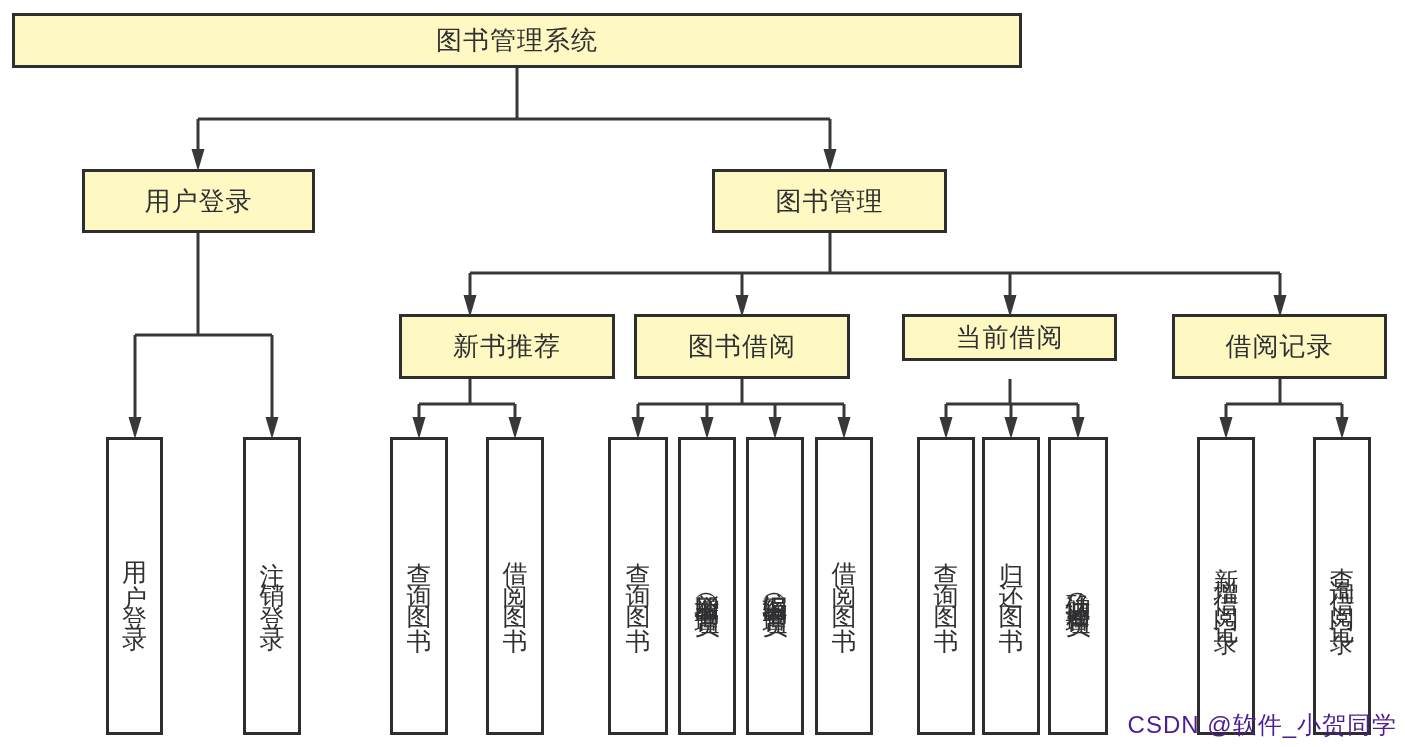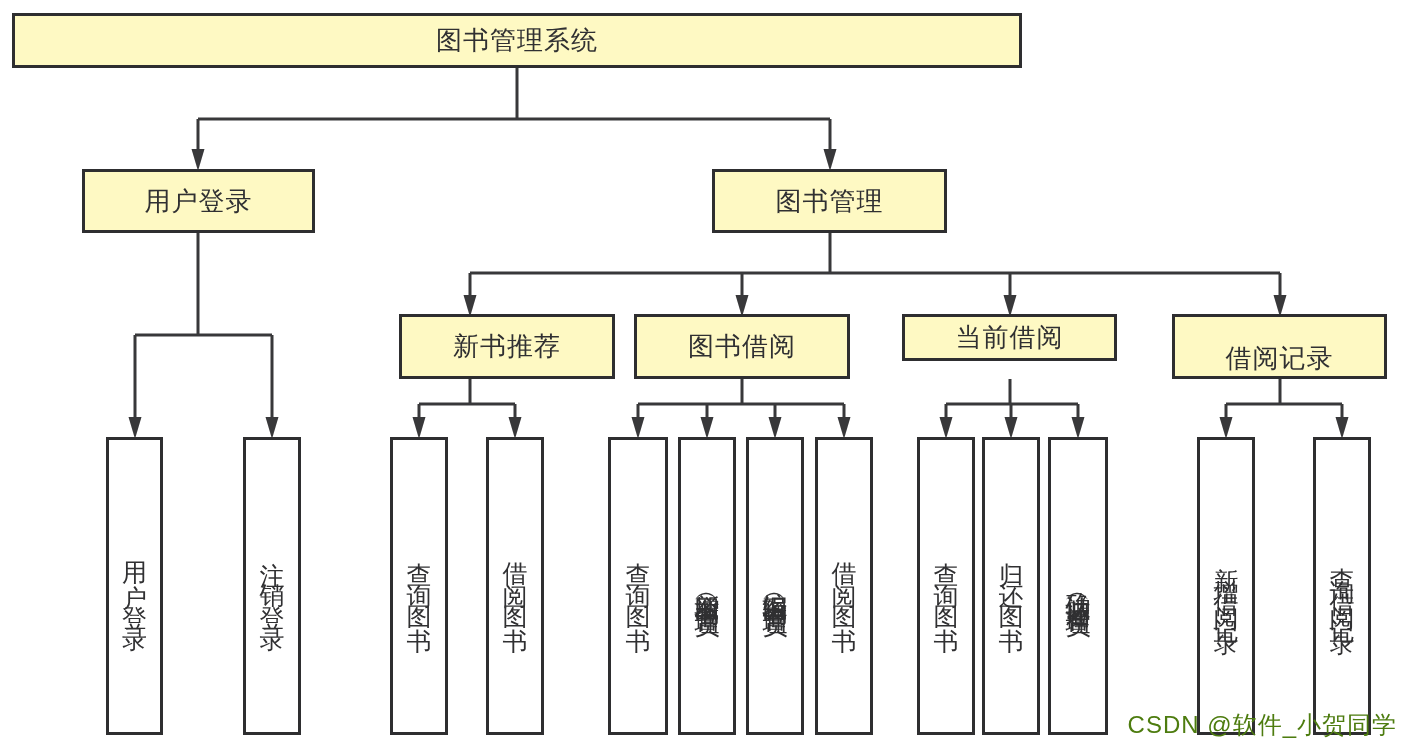--- a/index.html
+++ b/index.html
@@ -76,21 +76,21 @@
 
   <div class="nodebox" style="left:362px;top:314px;width:216px;height:65px;margin-left:37px;">
     <span>新书推荐</span>
   </div>
   <div class="nodebox" style="left:634px;top:314px;width:216px;height:65px;">
     <span>图书借阅</span>
   </div>
   <div class="nodebox" style="left:902px;top:314px;width:215px;height:47px;">
     <span>当前借阅</span>
   </div>
-  <div class="nodebox" style="left:1172px;top:314px;width:215px;height:65px;align-items:flex-end;">
+  <div class="nodebox" style="left:1172px;top:314px;width:215px;height:65px;">
     <span>借阅记录</span>
   </div>
 
   <div class="leafbox" style="left:106px;top:437px;width:57px;height:298px;">
     <span class="v-label sp-wide">用户登录</span>
   </div>
   <div class="leafbox" style="left:243px;top:437px;width:58px;height:298px;">
     <span class="v-label sp-wide">注销登录</span>
   </div>
 
@@ -124,14 +124,14 @@
     <span class="v-label sp-tight">确认归还（管理员）</span>
   </div>
 
   <div class="leafbox" style="left:1197px;top:437px;width:58px;height:298px;">
     <span class="v-label sp-mid">新增借阅记录</span>
   </div>
   <div class="leafbox" style="left:1313px;top:437px;width:58px;height:298px;">
     <span class="v-label sp-mid">查询借阅记录</span>
   </div>
 
-  <div class="watermark" style="color: #4d7c0f;">CSDN @软件_小贺同学</div>
+  <div class="watermark" style="color: #4c1d95;">CSDN @软件_小贺同学</div>
 </div>
 
 </body></html>

